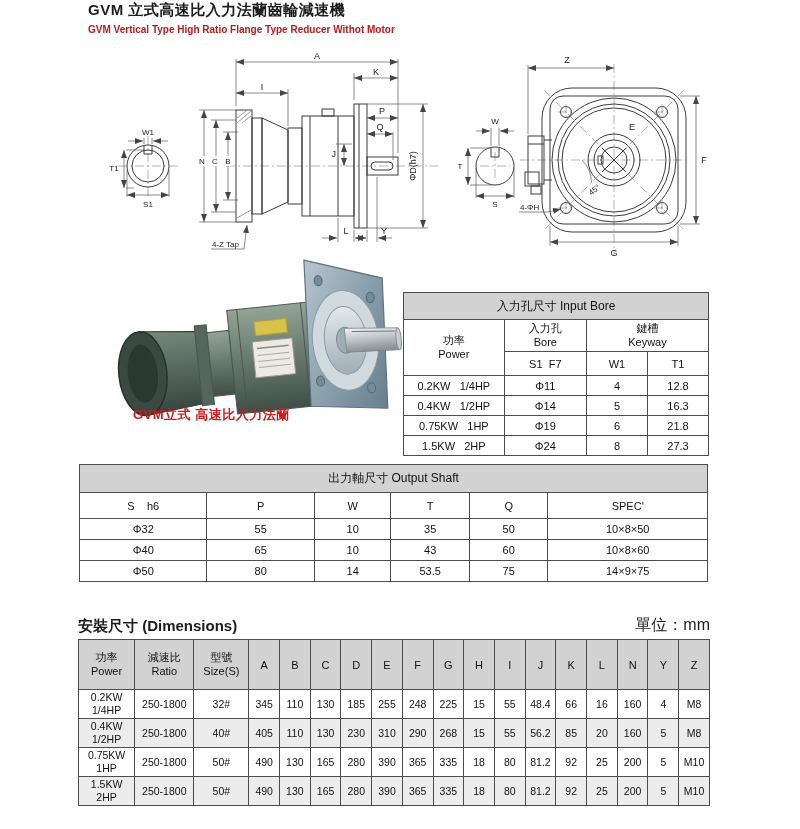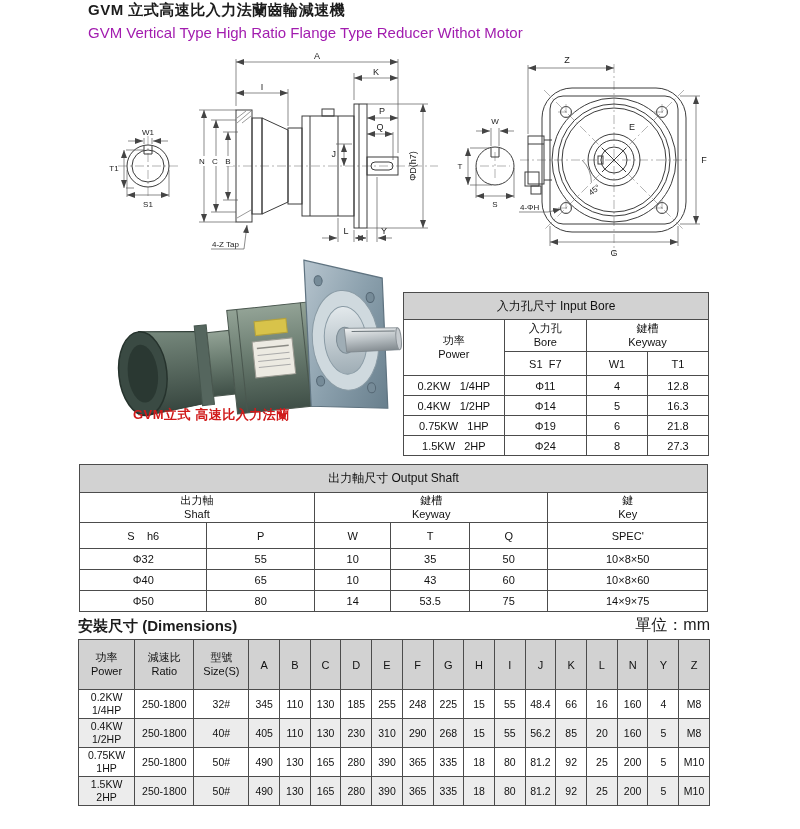--- a/index.html
+++ b/index.html
@@ -1,20 +1,20 @@
 <!DOCTYPE html>
 <html><head>
 <meta charset="utf-8">
 <style>
   html,body{margin:0;padding:0;background:#fff;}
   #page{position:relative;width:800px;height:829px;background:#fff;overflow:hidden;
         font-family:"Liberation Sans",sans-serif;color:#1c1c1c;}
   .abs{position:absolute;}
   .title-zh{left:88px;top:1px;font-size:15px;font-weight:700;letter-spacing:.5px;}
-  .title-en{left:88px;top:24px;font-size:15px;font-weight:400;color:#a21caf;}
+  .title-en{left:88px;top:24px;font-size:10px;font-weight:700;color:#b91c1c;}
   
   table{border-collapse:collapse;table-layout:fixed;width:100%;}
   table,th,td{border:1px solid #4c4c4c;}
   table{border:1.5px solid #333;}
   th,td{text-align:center;vertical-align:middle;padding:0;font-weight:400;font-size:11px;color:#111;}
   .ttl{background:#d2d2d2;font-size:12px;height:26px;}
   .hd2{line-height:1.25;}
   .pre{white-space:pre;}
   .grayrow{background:#ececec;}
   #input-bore-tbl{position:absolute;left:403px;top:292px;width:306px;}
@@ -353,34 +353,20 @@
         <col style="width:17.1%">
         <col style="width:12.2%">
         <col style="width:12.5%">
         <col style="width:12.5%">
         <col style="width:25.4%">
       </colgroup>
     <tbody>
         <tr>
           <th class="ttl" colspan="6" style="height:27px;">出力軸尺寸 Output Shaft</th>
         </tr>
-    <tr style="height:30px;">
-      <th colspan="2" class="hd2">
-        <div>出力軸</div>
-        <div>Shaft</div>
-      </th>
-      <th colspan="3" class="hd2">
-        <div>鍵槽</div>
-        <div>Keyway</div>
-      </th>
-      <th class="hd2">
-        <div>鍵</div>
-        <div>Key</div>
-      </th>
-    </tr>
     <tr style="height:26px;">
       <th class="pre">S    h6</th>
       <th>P</th>
       <th>W</th>
       <th>T</th>
       <th>Q</th>
       <th>SPEC'</th>
     </tr>
     <tr style="height:21px;">
       <td>Φ32</td>

